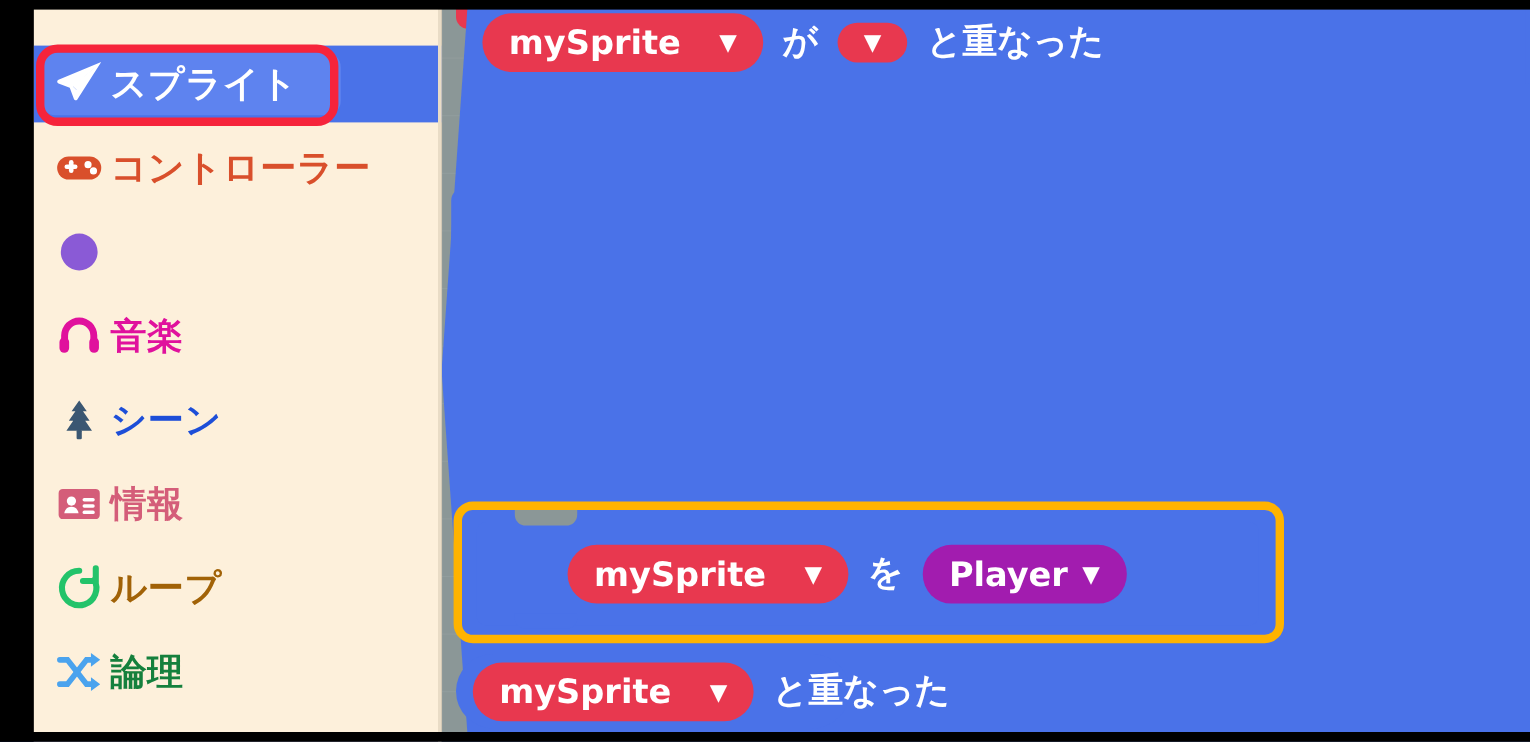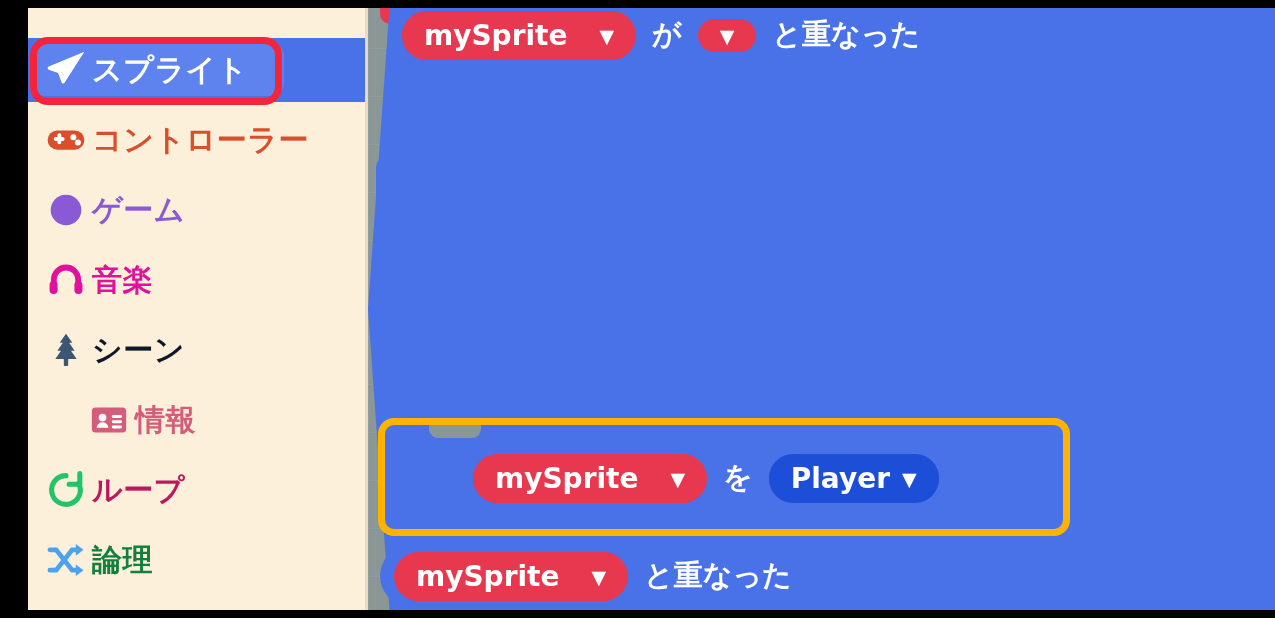--- a/index.html
+++ b/index.html
@@ -423,21 +423,21 @@
     align-items: center;
     gap: 12px;
     border-radius: 22px;
     padding: 5px 20px;
     font-size: 28px;
     font-weight: 700;
     color: #ffffff;
     line-height: 1.25;
   }
   .field.var { background: #e8384f; border-radius: 26px; padding: 7px 22px; gap: 32px; }
-  .field.kind { background: #1d4ed8; border-radius: 24px; padding: 7px 22px; }
+  .field.kind { background: #a21caf; border-radius: 24px; padding: 7px 22px; }
   .caret { font-size: 19px; line-height: 1; transform: translateY(1px); }
   .plain { font-size: 29px; font-weight: 700; color: #fff; }
 
   
   #bottom-bar {
     position: absolute;
     left: 0;
     bottom: 0;
     width: 1275px;
     height: 8px;
@@ -580,66 +580,65 @@
       </span>
       <span class="cat-label" style="color:#d94f2b;">コントローラー</span>
     </div>
 
     <div class="cat-row" style="top:178px;">
       <span class="cat-icon">
         <svg width="40" height="40" viewBox="0 0 24 24">
             <circle cx="12" cy="12" r="9.2" fill="#8a5ad6"></circle>
           </svg>
       </span>
-      <span class="cat-label" style="color:#8a5ad6;">ゲーム</span>
     </div>
 
     <div class="cat-row" style="top:248px;">
       <span class="cat-icon">
         <svg width="42" height="42" viewBox="0 0 24 24">
             <path d="M12 3.2A8.6 8.6 0 0 0 3.4 11.8v3.1h3.3v-3.1A5.3 5.3 0 0 1 12 6.5a5.3 5.3 0 0 1 5.3 5.3v3.1h3.3v-3.1A8.6 8.6 0 0 0 12 3.2z" fill="#e0119d"></path>
             <rect x="2.6" y="12.6" width="4.6" height="7.4" rx="2.3" fill="#e0119d"></rect>
             <rect x="16.8" y="12.6" width="4.6" height="7.4" rx="2.3" fill="#e0119d"></rect>
           </svg>
       </span>
       <span class="cat-label" style="color:#e0119d;">音楽</span>
     </div>
 
     <div class="cat-row" style="top:318px;">
       <span class="cat-icon">
         <svg width="40" height="40" viewBox="0 0 24 24">
             <path d="M12 2.2 8.2 7.6h1.9L6.8 12.4h2.2L5.6 17.4h12.8L15 12.4h2.2L13.9 7.6h1.9L12 2.2z" fill="#3b5772"></path>
             <rect x="10.7" y="17" width="2.6" height="4.6" rx="0.6" fill="#3b5772"></rect>
           </svg>
       </span>
-      <span class="cat-label" style="color:#0f172a;">シーン</span>
-    </div>
-
-    <div class="cat-row" style="top:388px;margin-left:43px;">
+      <span class="cat-label" style="color:#1d4ed8;">シーン</span>
+    </div>
+
+    <div class="cat-row" style="top:388px;">
       <span class="cat-icon">
         <svg width="42" height="42" viewBox="0 0 24 24">
             <rect x="2.2" y="4.8" width="19.6" height="14.4" rx="2" fill="#d45d79"></rect>
             <circle cx="8.3" cy="10.6" r="2.2" fill="#ffffff"></circle>
             <path d="M4.9 16.4c.3-2 1.7-3.1 3.4-3.1s3.1 1.1 3.4 3.1H4.9z" fill="#ffffff"></path>
             <rect x="13.6" y="9.1" width="5.8" height="1.7" rx="0.8" fill="#ffffff"></rect>
             <rect x="13.6" y="12.1" width="5.8" height="1.7" rx="0.8" fill="#ffffff"></rect>
             <rect x="13.6" y="15.1" width="5.8" height="1.7" rx="0.8" fill="#ffffff"></rect>
           </svg>
       </span>
       <span class="cat-label" style="color:#d45d79;">情報</span>
     </div>
 
     <div class="cat-row" style="top:458px;">
       <span class="cat-icon">
         <svg width="42" height="42" viewBox="0 0 24 24">
             <path d="M12 3.8a8.2 8.2 0 1 0 7.2 4.3" fill="none" stroke="#23c36a" stroke-width="2.9" stroke-linecap="round"></path>
             <path d="M19.9 2.6v6.1h-6.1" fill="none" stroke="#23c36a" stroke-width="2.9" stroke-linecap="round" stroke-linejoin="round"></path>
           </svg>
       </span>
-      <span class="cat-label" style="color:#be185d;">ループ</span>
+      <span class="cat-label" style="color:#a16207;">ループ</span>
     </div>
 
     <div class="cat-row" style="top:528px;">
       <span class="cat-icon">
         <svg width="42" height="42" viewBox="0 0 24 24">
             <g stroke="#4aa3ee" stroke-width="2.7" fill="none" stroke-linecap="round">
               <path d="M2.8 6.2h3.6l9.1 11.6h3.4"></path>
               <path d="M2.8 17.8h3.6l9.1-11.6h3.4"></path>
             </g>
             <path d="M17.6 2.9 22 6.2l-4.4 3.3V2.9z" fill="#4aa3ee"></path>

